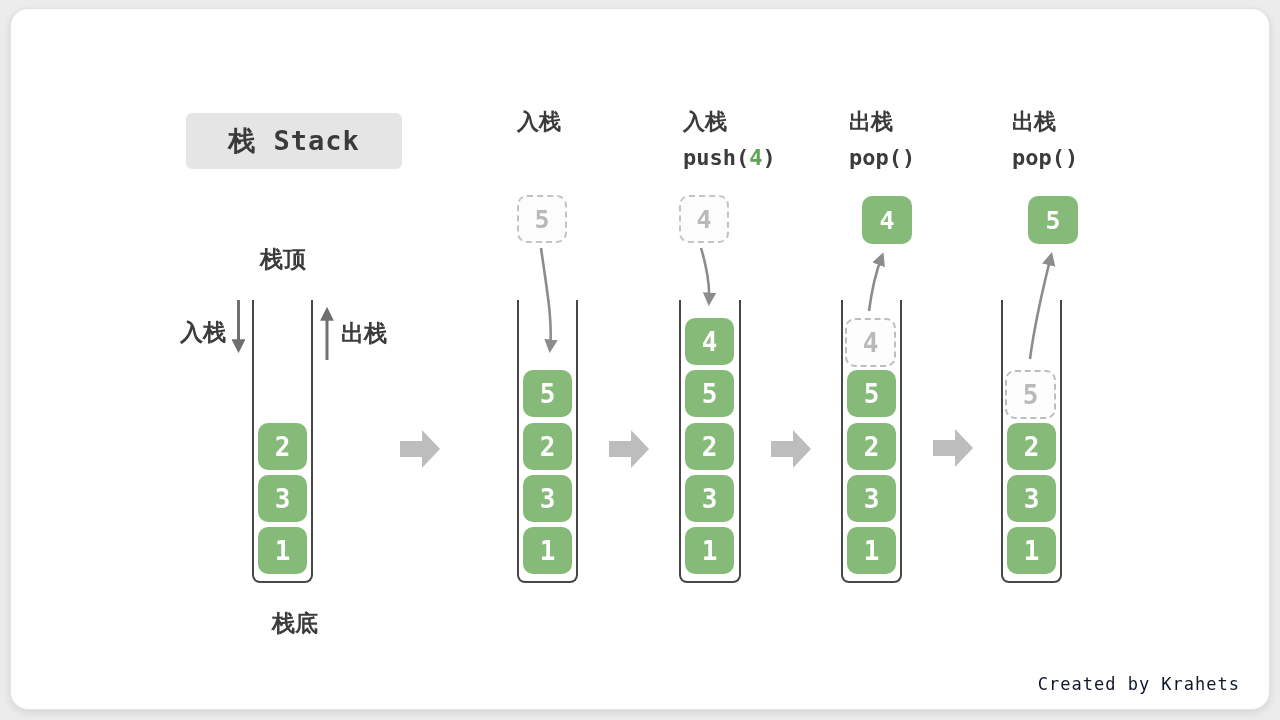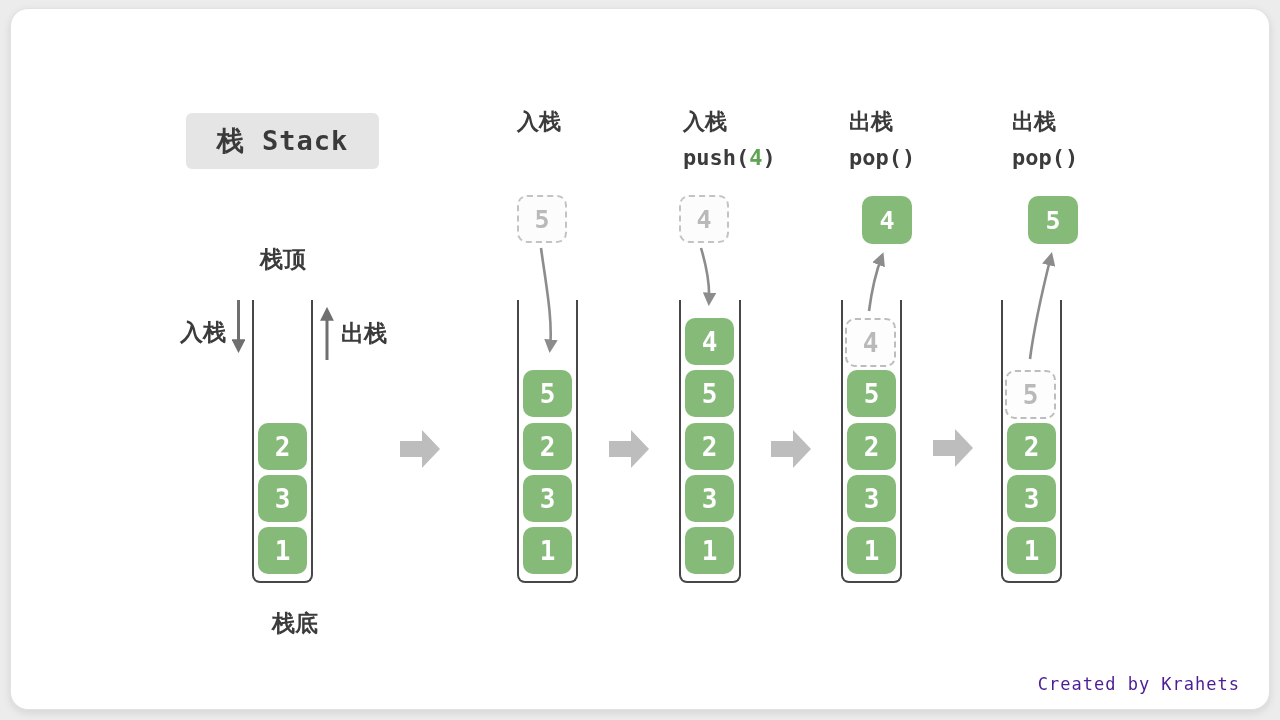--- a/index.html
+++ b/index.html
@@ -9,21 +9,21 @@
     font-family:"Liberation Sans","DejaVu Sans",sans-serif;
     position:relative;overflow:hidden;
   }
   #canvas{position:absolute;left:0;top:0;width:1280px;height:720px;}
   .card{
     position:absolute;left:10px;top:8px;width:1258px;height:700px;
     background:#ffffff;border:1px solid #e2e2e2;border-radius:18px;
     box-shadow:0 3px 8px rgba(0,0,0,.10);
   }
   .title-box{
-    position:absolute;left:186px;top:113px;width:193px;height:56px;
+    position:absolute;left:186px;top:113px;width:216px;height:56px;
     background:#e5e5e5;border-radius:6px;
     display:flex;align-items:center;justify-content:center;
     font-family:"DejaVu Sans Mono","Liberation Mono",monospace;
     font-weight:bold;font-size:27px;color:#3a3a3a;letter-spacing:1px;
   }
   .op-label{position:absolute;top:104px;width:160px;color:#3b3b3b;}
   .op-cjk{font-size:22px;font-weight:bold;line-height:36px;}
   .op-code{
     font-family:"DejaVu Sans Mono","Liberation Mono",monospace;
     font-size:22px;font-weight:bold;line-height:36px;color:#3b3b3b;
@@ -57,21 +57,21 @@
   .mbox.solid{background:#86ba79;color:#ffffff;}
   .barrow{
     position:absolute;width:40px;height:38px;background:#bdbdbd;
     -webkit-clip-path:polygon(0% 29%,55% 29%,55% 0%,100% 50%,55% 100%,55% 71%,0% 71%);
     clip-path:polygon(0% 29%,55% 29%,55% 0%,100% 50%,55% 100%,55% 71%,0% 71%);
   }
   #arrow-layer{position:absolute;left:0;top:0;width:1280px;height:720px;pointer-events:none;}
   .watermark{
     position:absolute;top:674px;right:40px;
     font-family:"DejaVu Sans Mono","Liberation Mono",monospace;
-    font-size:17px;color:#4c1d95;letter-spacing:1px;
+    font-size:17px;color:#0f172a;letter-spacing:1px;
   }
 </style>
 </head>
 <body>
 
 <div id="canvas">
   <div class="card"></div>
 
   <div class="title-box">栈 Stack</div>
 

